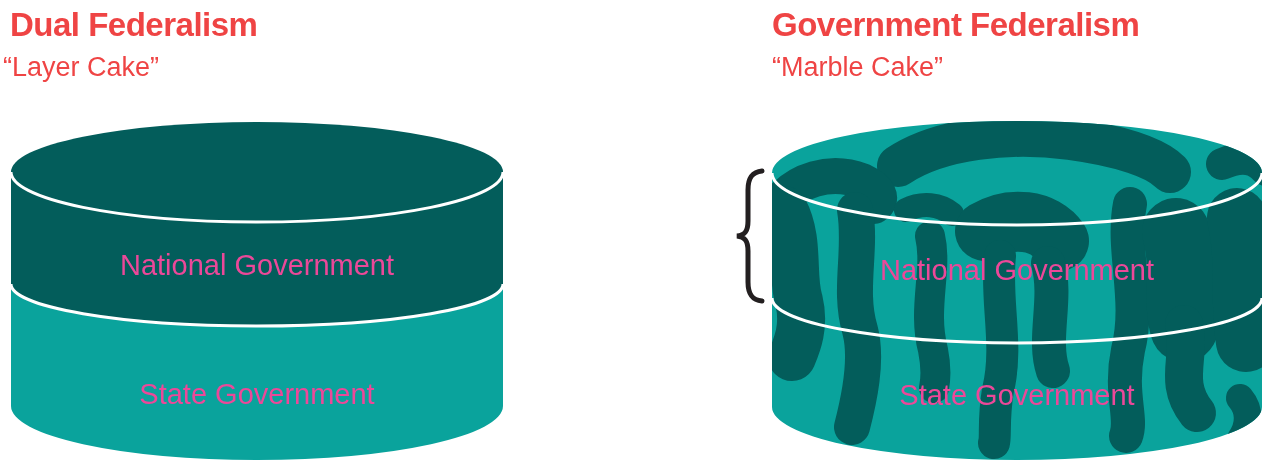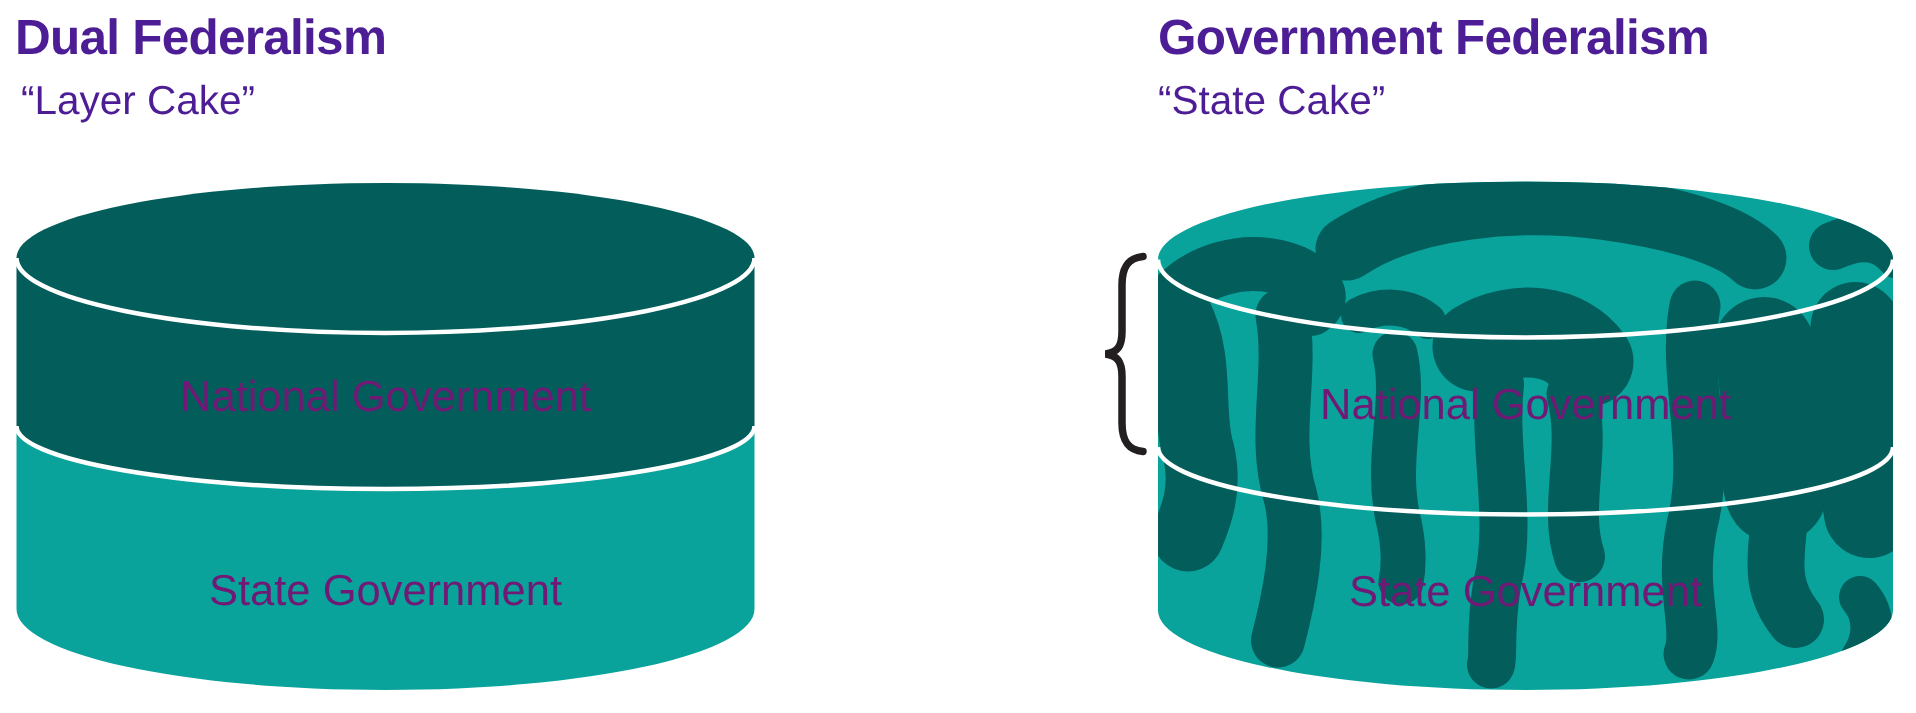--- a/index.html
+++ b/index.html
@@ -4,26 +4,26 @@
 <style>
   html,body{margin:0;padding:0;background:#ffffff;}
   .canvas{
     position:relative;
     width:1277px;height:475px;
     background:#ffffff;
     font-family:"Liberation Sans", sans-serif;
     overflow:hidden;
   }
   .canvas svg{position:absolute;left:0;top:0;}
-  .txt{position:absolute;color:#4c1d95;}
+  .txt{position:absolute;color:#ef4444;}
   .title{font-size:33px;font-weight:bold;letter-spacing:-0.5px;}
   .subtitle{font-size:27px;font-weight:400;}
   .layer-label{
     position:absolute;
-    color:#701a75;
+    color:#ec4899;
     font-size:29px;
     text-align:center;
     line-height:34px;
   }
   .annotation{
     position:absolute;
     left:566px;top:186px;width:160px;
     font-size:28px;line-height:33px;
     text-align:center;color:#231F20;
   }
@@ -75,24 +75,24 @@
 
       <path d="M 772,173 A 245,52 0 0 0 1262,173" fill="none" stroke="#FFFFFF" stroke-width="3"></path>
 
       <path d="M 772,298 A 245,45 0 0 0 1262,298" fill="none" stroke="#FFFFFF" stroke-width="3"></path>
     </g>
 
     <path d="M 762,171 C 752,172 748,178 748,190 L 748,221 C 748,231 745,235 737,236 C 745,237 748,241 748,251 L 748,282 C 748,294 752,300 762,301" fill="none" stroke="#231F20" stroke-width="5" stroke-linecap="round"></path>
   </svg>
 
   <div class="txt title" style="left:10px;top:6px;">Dual Federalism</div>
-  <div class="txt subtitle" style="left:14px;top:52px;">“Layer Cake”</div>
+  <div class="txt subtitle" style="left:3px;top:52px;">“Layer Cake”</div>
 
   <div class="txt title" style="left:772px;top:6px;">Government Federalism</div>
-  <div class="txt subtitle" style="left:772px;top:52px;">“State Cake”</div>
+  <div class="txt subtitle" style="left:772px;top:52px;">“Marble Cake”</div>
 
   <div class="layer-label" style="left:11px;top:248px;width:492px;">National Government</div>
   <div class="layer-label" style="left:11px;top:377px;width:492px;">State Government</div>
 
   <div class="layer-label" style="left:772px;top:253px;width:490px;">National Government</div>
   <div class="layer-label" style="left:772px;top:378px;width:490px;">State Government</div>
 
 
 </div>
 

